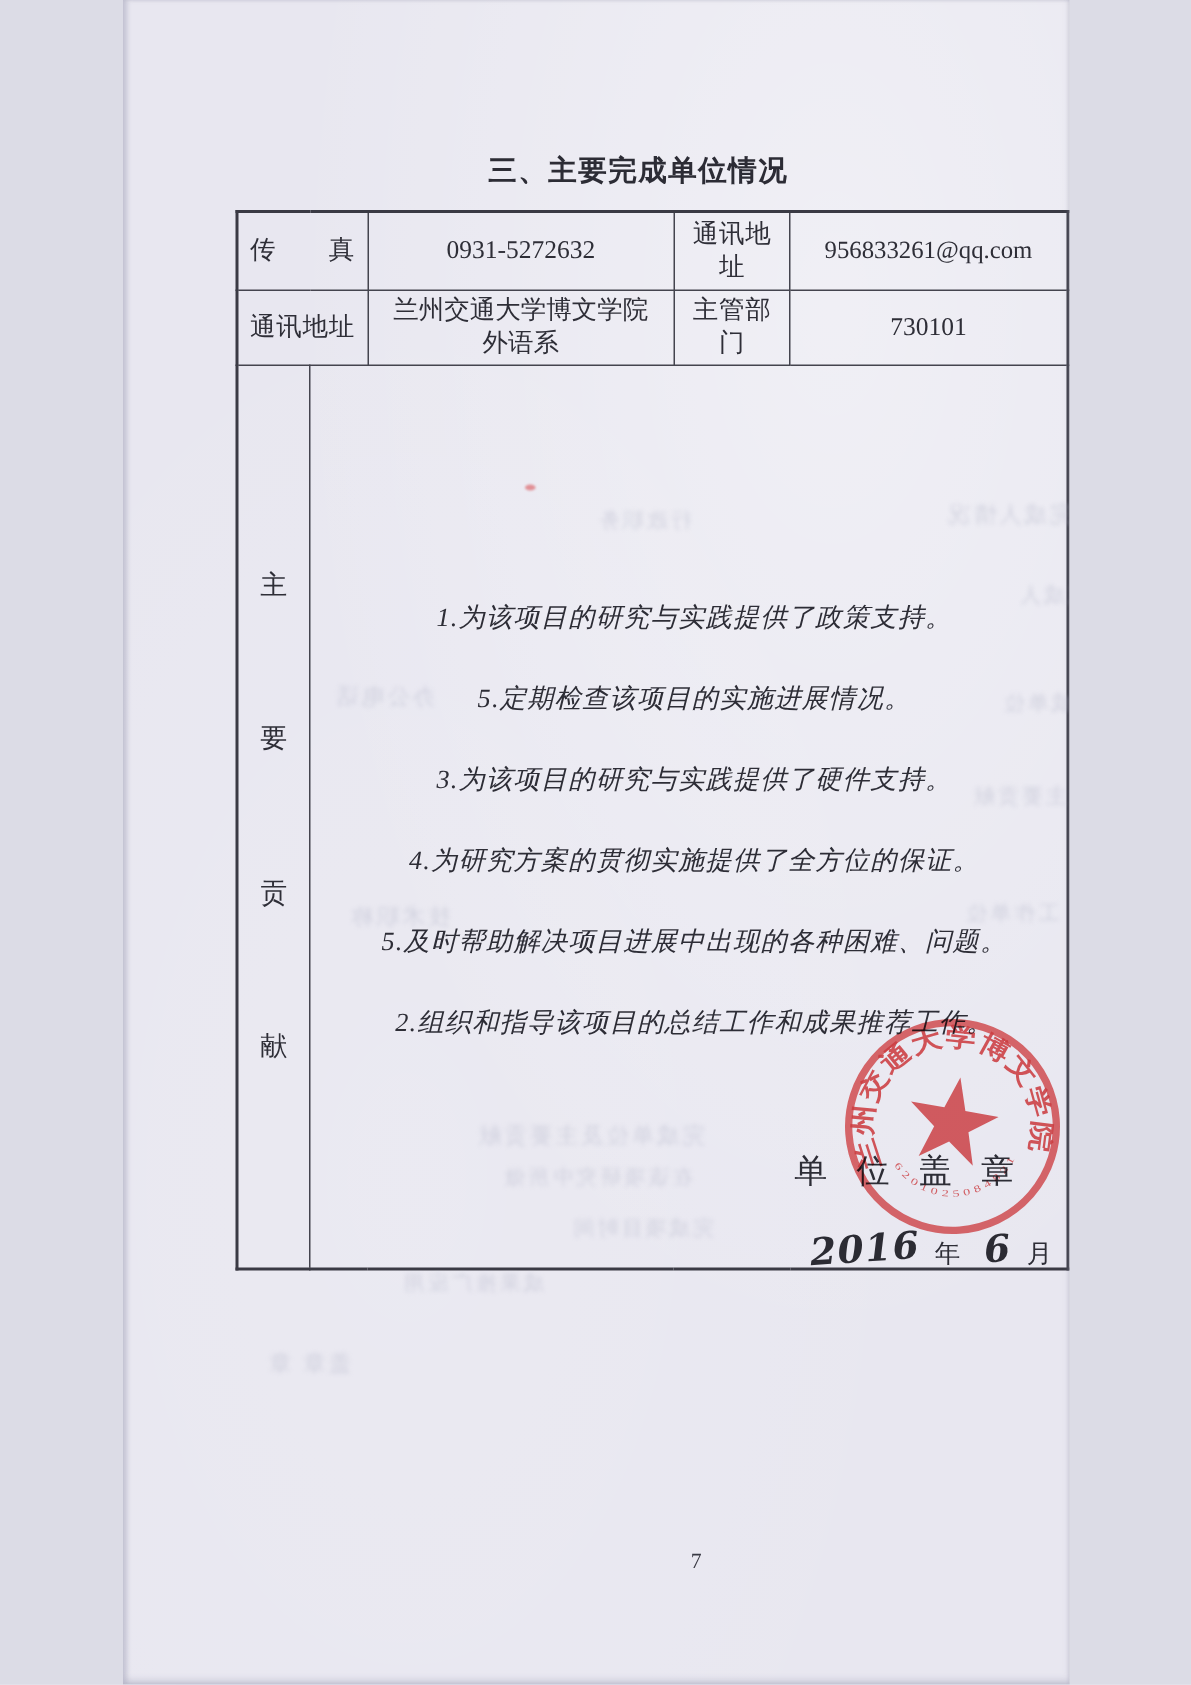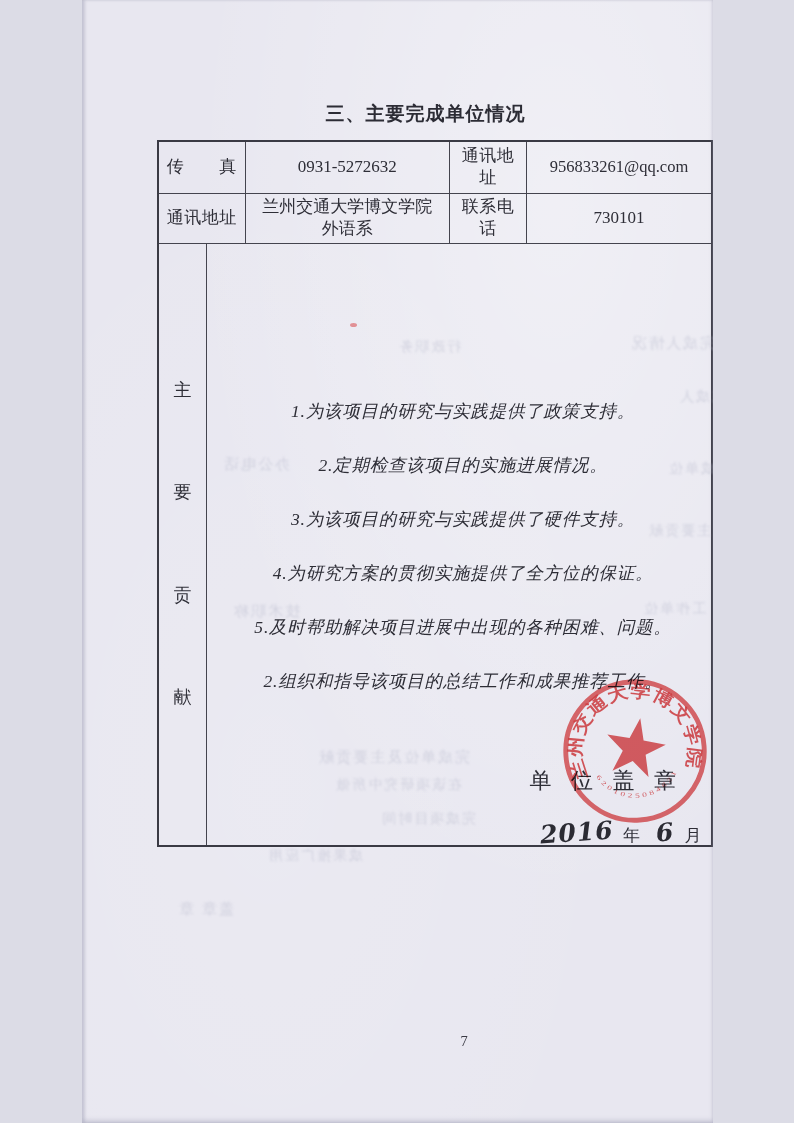--- a/index.html
+++ b/index.html
@@ -105,36 +105,36 @@
     <tbody>
     <tr class="r3">
       <td class="lblcell" colspan="2">传　　真</td>
       <td>0931-5272632</td>
       <td class="lblcell">通讯地址</td>
       <td><span class="wrap-mail">956833261@qq.com</span></td>
     </tr>
     <tr class="r4">
       <td class="lblcell" colspan="2">通讯地址</td>
       <td><span class="wrap-addr">兰州交通大学博文学院外语系</span></td>
-      <td class="lblcell">联系电话</td>
+      <td class="lblcell">主管部门</td>
       <td>730101</td>
     </tr>
     <tr class="r5">
       <td class="vlabel">
         <div class="vlabel-inner">
           <span>主</span>
           <span>要</span>
           <span>贡</span>
           <span>献</span>
         </div>
       </td>
       <td class="bigcell" colspan="4">
         <div class="contrib">
           <div class="item">1.为该项目的研究与实践提供了政策支持。</div>
-          <div class="item">2.定期检查该项目的实施进展情况。</div>
+          <div class="item">5.定期检查该项目的实施进展情况。</div>
           <div class="item">3.为该项目的研究与实践提供了硬件支持。</div>
           <div class="item">4.为研究方案的贯彻实施提供了全方位的保证。</div>
           <div class="item">5.及时帮助解决项目进展中出现的各种困难、问题。</div>
           <div class="item">2.组织和指导该项目的总结工作和成果推荐工作。</div>
         </div>
       </td>
     </tr>
   </tbody>
     </table>
 

